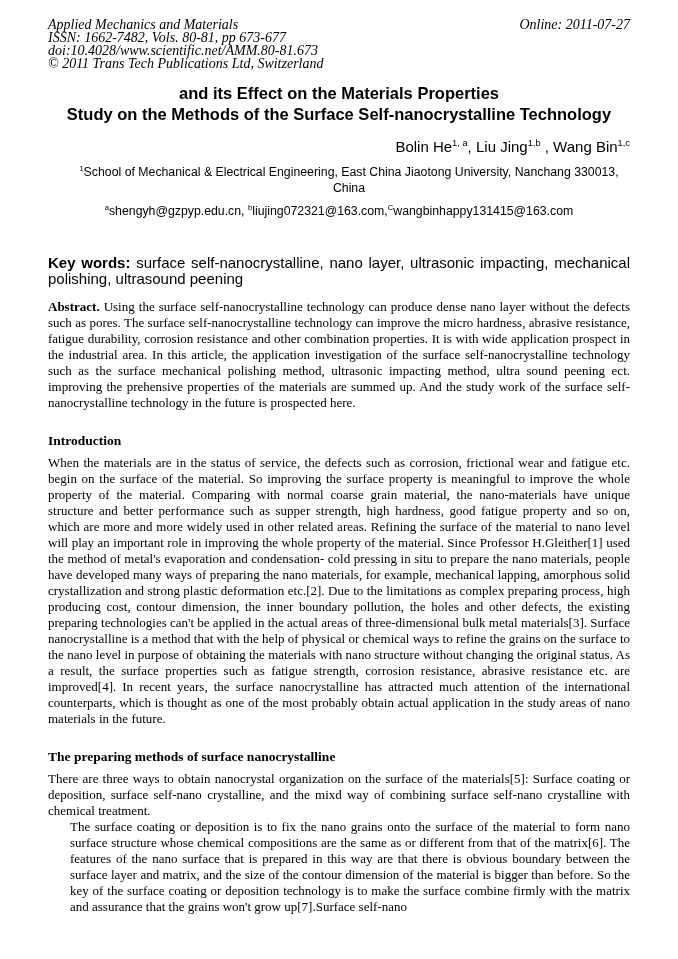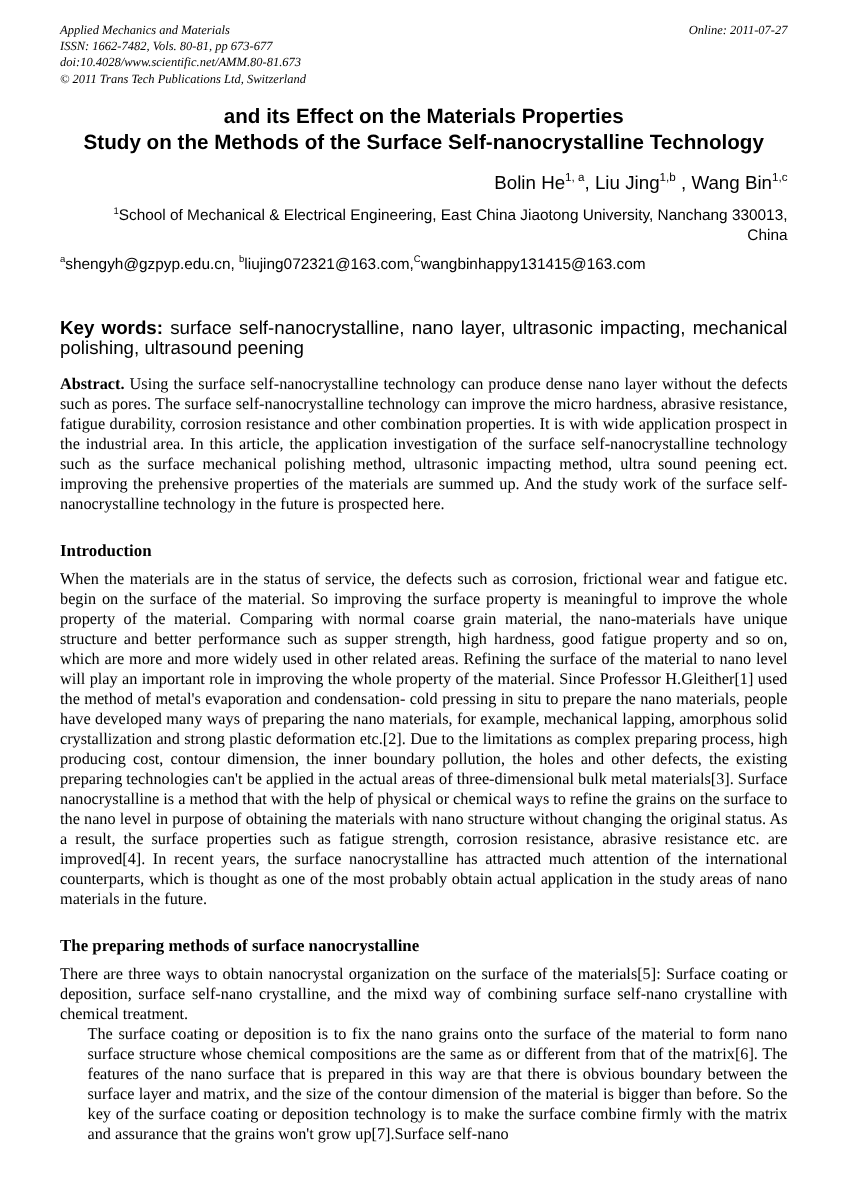--- a/index.html
+++ b/index.html
@@ -9,21 +9,21 @@
     box-sizing: border-box;
     padding: 18px 48px 0 48px;
     font-family: "Liberation Serif", serif;
     overflow: hidden;
     position: relative;
   }
   
   .hdr {
     font-family: "Liberation Serif", serif;
     font-style: italic;
-    font-size: 10px;
+    font-size: 14px;
     line-height: 13px;
     color: #000;
   }
   .hdr-row1 { display: flex; justify-content: space-between; }
   
   .title {
     margin-top: 13px;
     text-align: center;
     font-family: "Liberation Sans", sans-serif;
     font-weight: bold;
@@ -34,29 +34,29 @@
   .authors {
     margin-top: 12px;
     text-align: right;
     font-family: "Liberation Sans", sans-serif;
     font-size: 15px;
     line-height: 19px;
   }
   sup { font-size: 62%; line-height: 0; }
   .affiliation {
     margin-top: 9px;
-    text-align: right;
+    text-align: center;
     font-family: "Liberation Sans", sans-serif;
     font-size: 12.3px;
     line-height: 15.5px;
     margin-left: 20px;
   }
   .emails {
     margin-top: 8px;
-    text-align: left;
+    text-align: center;
     font-family: "Liberation Sans", sans-serif;
     font-size: 12.3px;
     line-height: 15px;
   }
   
   .keywords {
     margin-top: 36px;
     font-family: "Liberation Sans", sans-serif;
     font-size: 15px;
     line-height: 16px;

